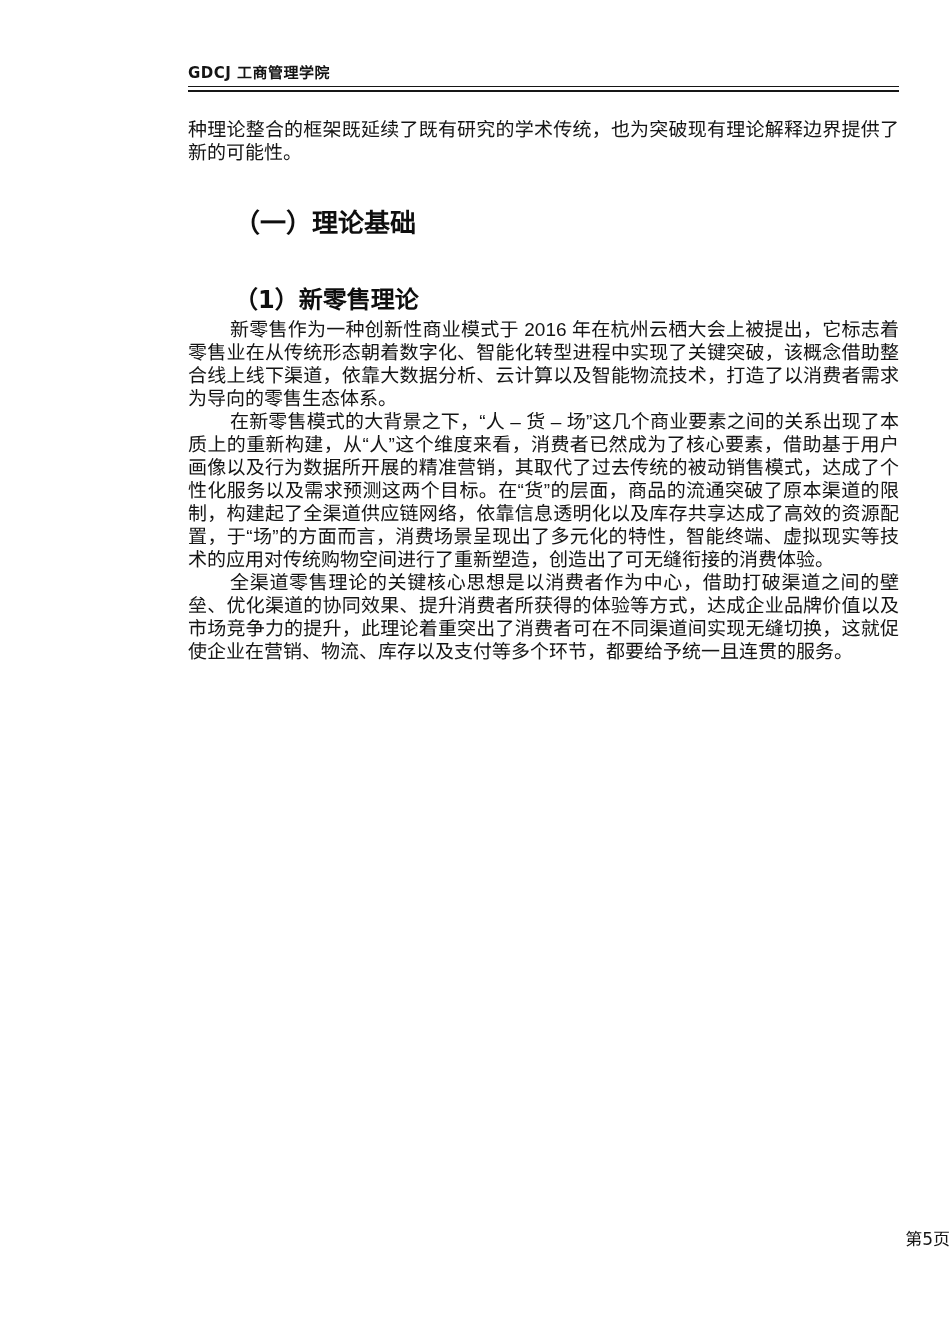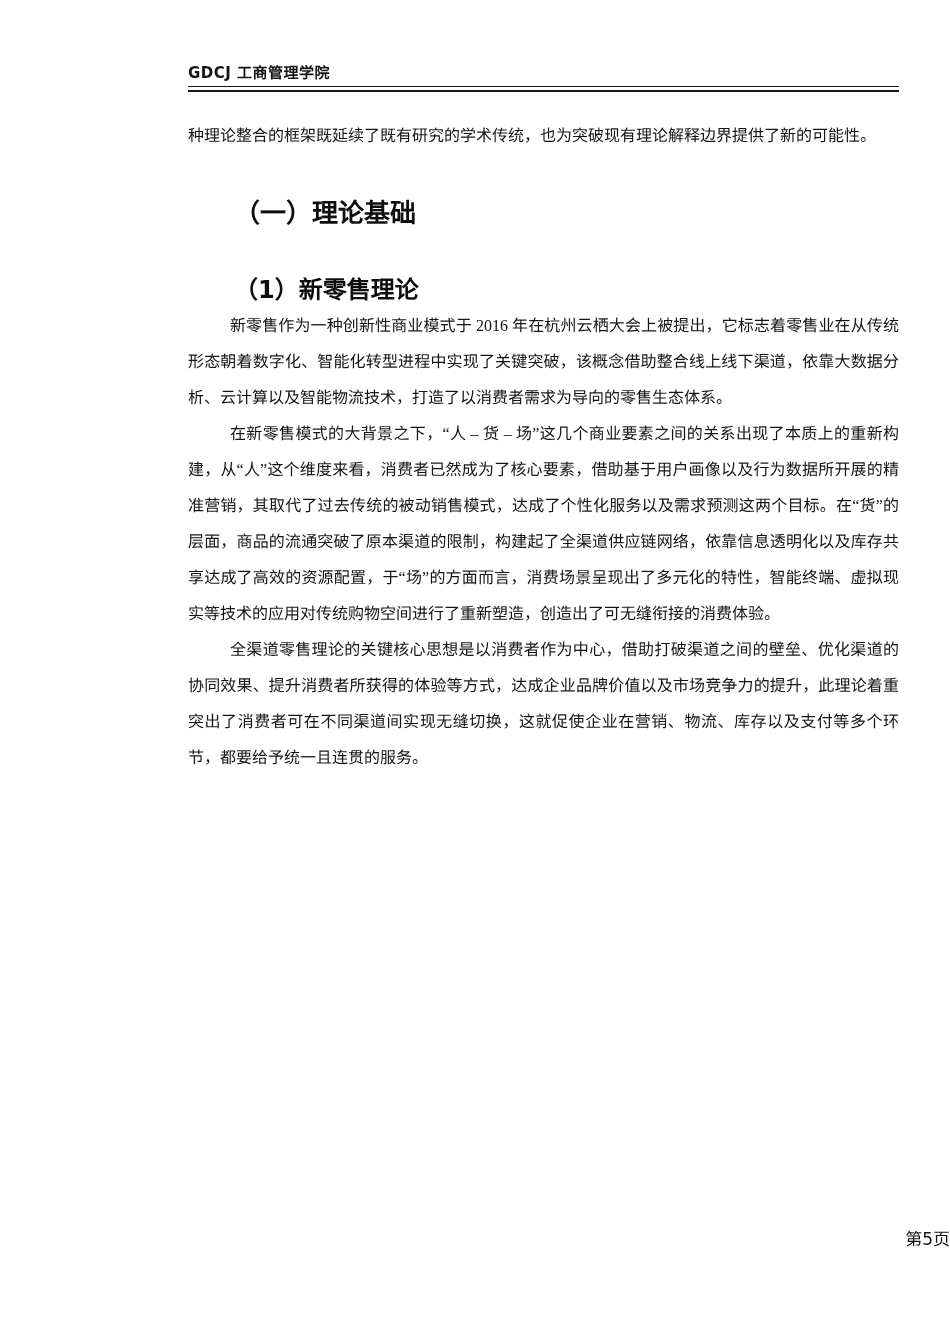--- a/index.html
+++ b/index.html
@@ -28,23 +28,23 @@
     letter-spacing: 0.5px;
     color: #141414;
   }
   .header-rule {
     margin-top: 3px;
     height: 6px;
     border-top: 1px solid #161616;
     border-bottom: 2.5px solid #161616;
   }
   .body-para {
-    font-family: Liberation Serif, serif;
-    font-size: 16px;
-    line-height: 36px;
+    font-family: Liberation Sans, sans-serif;
+    font-size: 19px;
+    line-height: 23px;
     text-align: justify;
     text-indent: 42px;
     color: #141414;
   }
   .intro {
     margin-top: 26px;
     text-indent: 0;
   }
   .h1 {
     margin-top: 40px;

